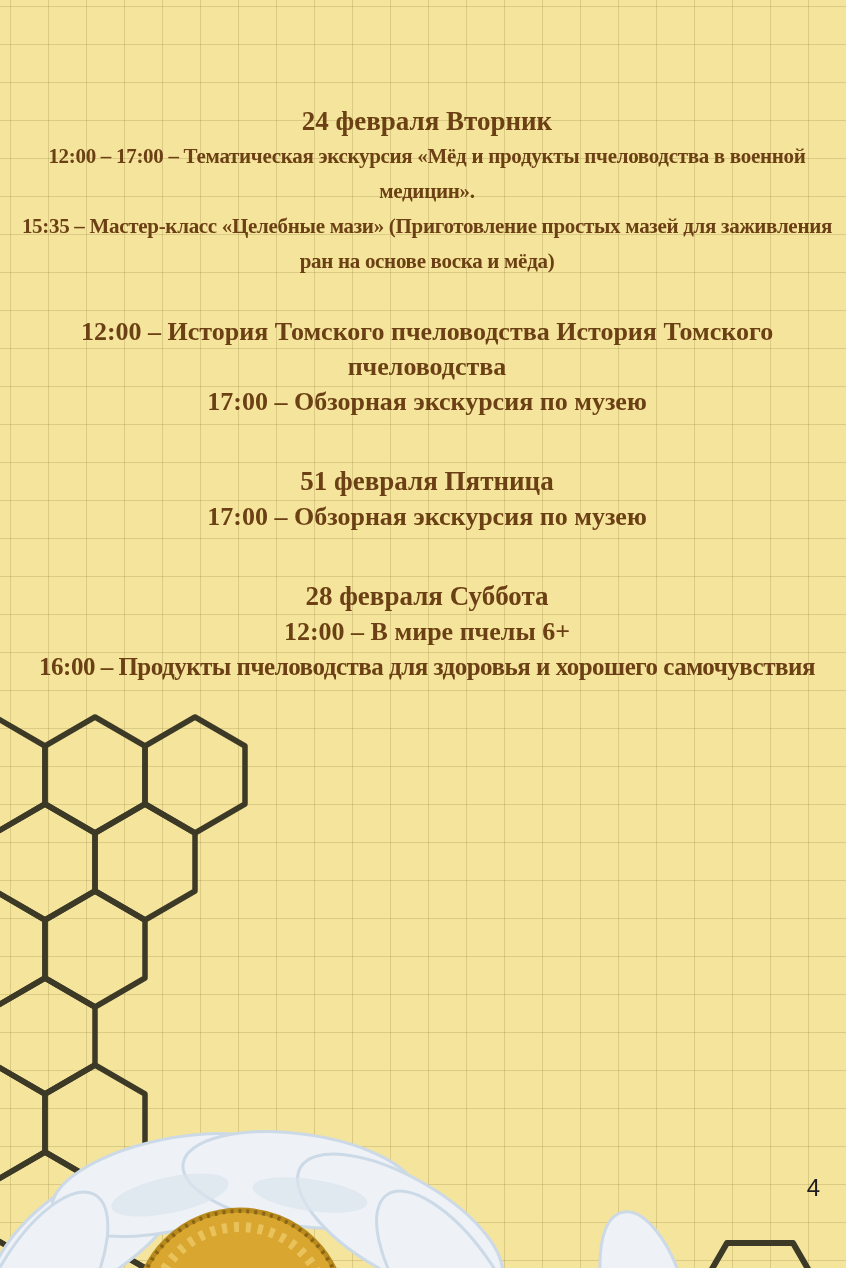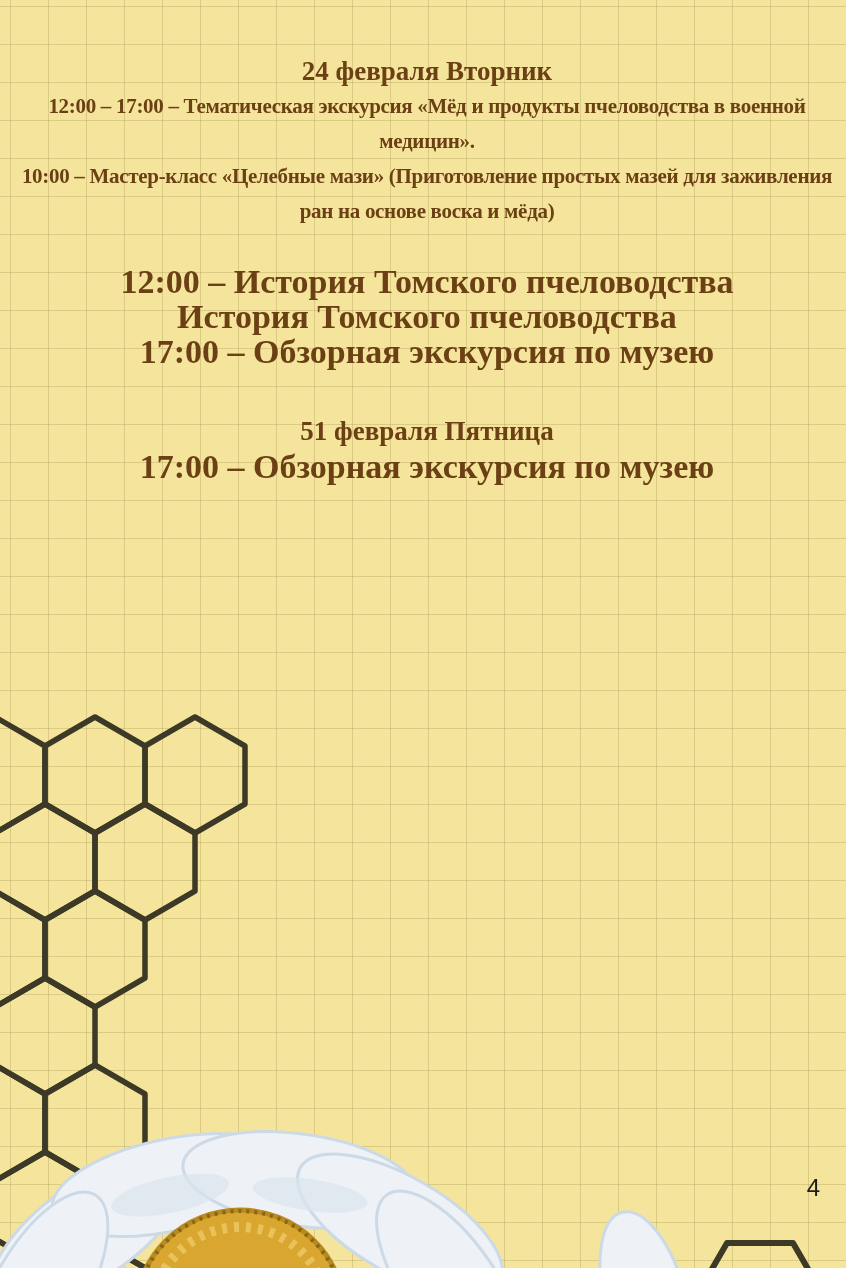--- a/index.html
+++ b/index.html
@@ -21,33 +21,33 @@
     background-size:38px 38px;
     background-position:10px 6px;
     font-family:"Liberation Serif","DejaVu Serif",serif;
   }
   .deco{
     position:absolute;left:0;top:0;width:846px;height:1268px;
     pointer-events:none;
   }
   .content{
     position:absolute;left:0;top:0;right:0;
-    padding:54px 16px 0 16px;
+    padding:104px 16px 0 16px;
     text-align:center;
     color:var(--text);
     font-weight:bold;
     margin-left:8px;
   }
   .day{margin-bottom:35px;}
   .day:nth-of-type(3),.day:nth-of-type(4){margin-bottom:45px;}
   .t{
     font-size:27px;line-height:35px;font-weight:bold;
   }
   .e{
-    font-size:34px;line-height:35px;font-weight:bold;
+    font-size:26px;line-height:35px;font-weight:bold;
   }
   .wide{font-size:21px;letter-spacing:-0.3px;margin-left:-12px;margin-right:-12px;}
   .mid{max-width:720px;margin-left:auto;margin-right:auto;}
   .tight{font-size:25px;letter-spacing:-0.5px;white-space:nowrap;margin-left:-14px;margin-right:-14px;}
   .page-number{
     position:absolute;
     right:26px;top:1174px;
     font-family:"Liberation Sans","DejaVu Sans",sans-serif;
     font-size:24px;
     color:var(--page-number-color);
@@ -147,31 +147,36 @@
 
   <use href="#bee" transform="translate(18 842) scale(1.9) rotate(-16 130 110)"></use>
 
   <use href="#bee" transform="translate(424 1066) scale(1.18) rotate(16 130 110)"></use>
 </svg>
 
 <main class="content">
   <section class="day">
     <div class="t">24 февраля Вторник</div>
     <div class="e wide">12:00 – 17:00 – Тематическая экскурсия «Мёд и продукты пчеловодства в военной медицин».</div>
-    <div class="e wide">10:00 – Мастер-класс «Целебные мази» (Приготовление простых мазей для заживления ран на основе воска и мёда)</div>
+    <div class="e wide">15:35 – Мастер-класс «Целебные мази» (Приготовление простых мазей для заживления ран на основе воска и мёда)</div>
   </section>
 
   <section class="day">
     <div class="e mid">12:00 – История Томского пчеловодства История Томского пчеловодства</div>
     <div class="e">17:00 – Обзорная экскурсия по музею</div>
   </section>
 
   <section class="day">
   </section>
 
   <section class="day">
     <div class="t">51 февраля Пятница</div>
     <div class="e">17:00 – Обзорная экскурсия по музею</div>
   </section>
 
+  <section class="day">
+    <div class="t">28 февраля Суббота</div>
+    <div class="e">12:00 – В мире пчелы 6+</div>
+    <div class="e tight">16:00 – Продукты пчеловодства для здоровья и хорошего самочувствия</div>
+  </section>
 </main>
 
 <div class="page-number">4</div>
 
 </body></html>

